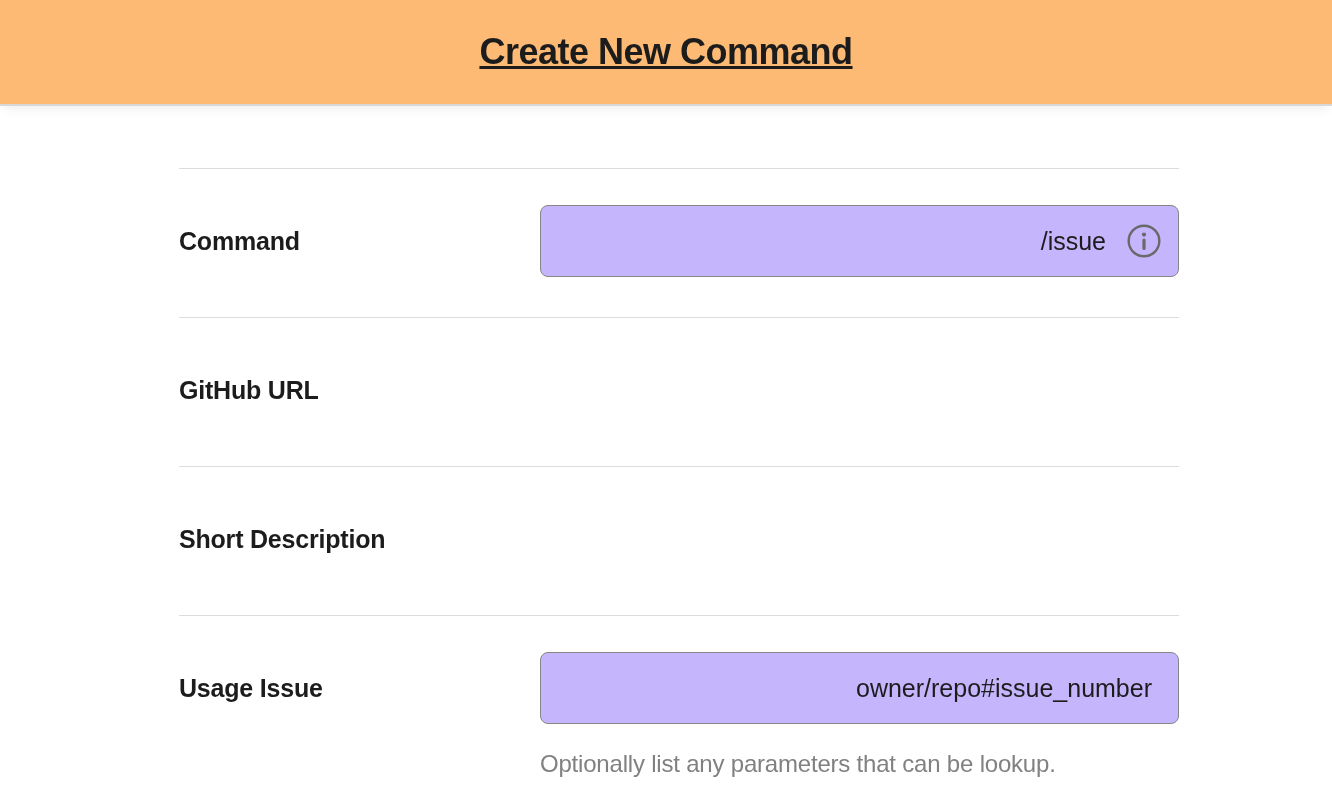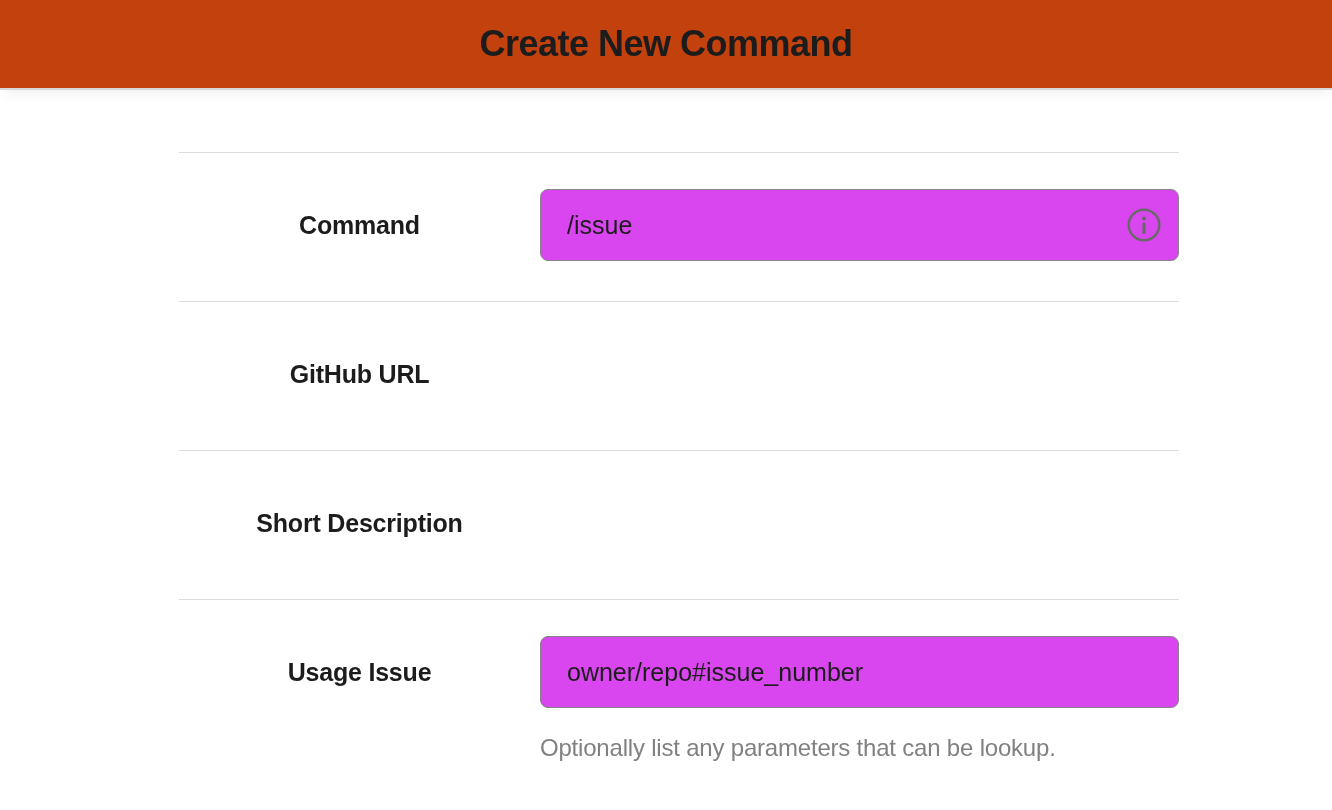--- a/index.html
+++ b/index.html
@@ -5,29 +5,30 @@
   * { margin: 0; padding: 0; box-sizing: border-box; }
   html, body {
     width: 1332px;
     height: 810px;
     background: #ffffff;
     font-family: "Liberation Sans", "DejaVu Sans", sans-serif;
     color: #1d1c1d;
     overflow: hidden;
   }
   .header {
-    height: 90px;
-    background: #c2410c;
+    height: 106px;
+    background: #fdba74;
     display: flex;
     align-items: center;
     justify-content: center;
     border-bottom: 2px solid #d8d8d8;
     box-shadow: 0 8px 10px -4px rgba(0,0,0,0.06);
     position: relative;
     z-index: 2;
+    text-decoration: underline;
   }
   .header-title {
     font-size: 36px;
     font-weight: 700;
     color: #1d1c1d;
     letter-spacing: -0.5px;
   }
   .main {
     margin-left: 179px;
     width: 1000px;
@@ -40,42 +41,42 @@
     padding: 36px 0 40px 0;
   }
   .row-label {
     width: 361px;
     flex: 0 0 361px;
     font-size: 25px;
     font-weight: 700;
     color: #1d1c1d;
     line-height: 72px;
     letter-spacing: -0.2px;
-    text-align: center;
   }
   .input-col {
     flex: 1;
     display: flex;
     flex-direction: column;
   }
   .input-wrap {
     position: relative;
     width: 639px;
   }
   .text-input {
     width: 639px;
     height: 72px;
     border: 1.5px solid #868686;
     border-radius: 8px;
-    background: #d946ef;
+    background: #c4b5fd;
     font-family: "Liberation Sans", "DejaVu Sans", sans-serif;
     font-size: 25px;
     color: #1d1c1d;
     padding: 0 26px;
     outline: none;
+    text-align: right;
   }
   .text-input.with-icon { padding-right: 72px; }
   .info-icon {
     position: absolute;
     right: 18px;
     top: 50%;
     transform: translateY(-50%);
     width: 34px;
     height: 34px;
     display: flex;

